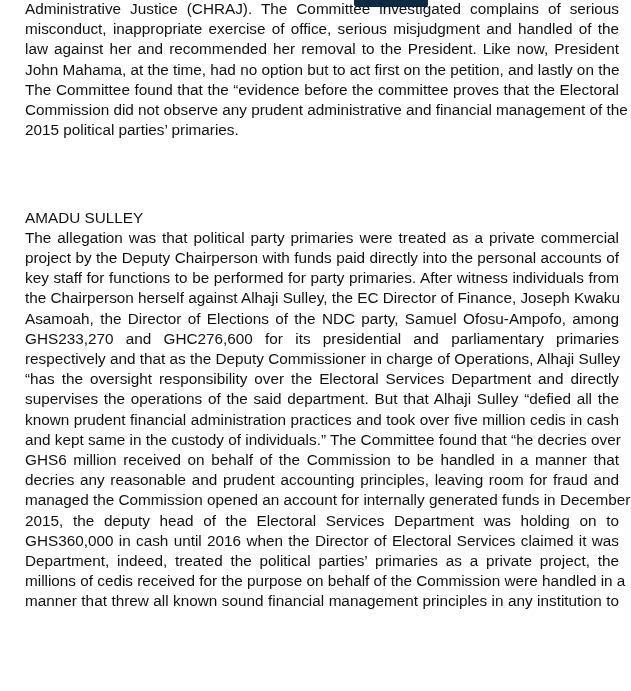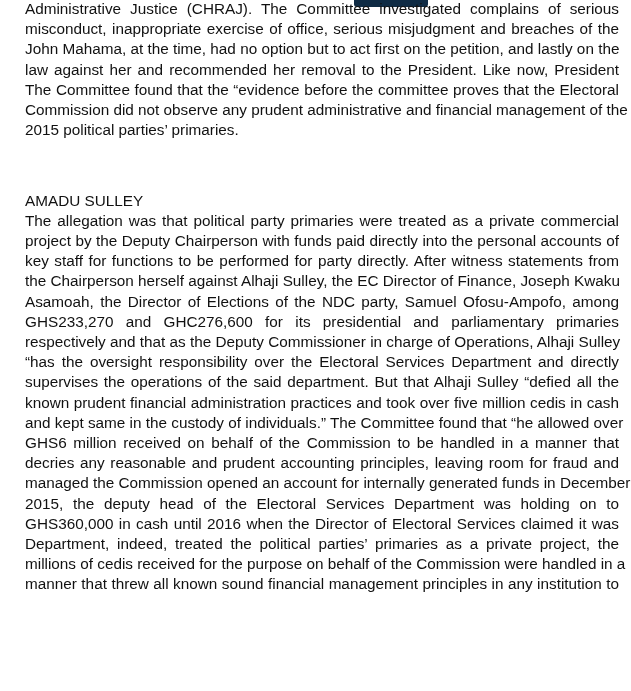--- a/index.html
+++ b/index.html
@@ -43,54 +43,55 @@
     text-align-last: left;
   }
   .gap {
     height: 40.4px;
   }
   .gap2 {
     height: 10px;
   }
   .heading {
     text-align-last: left;
+    margin-top: 17px;
   }
 </style>
 </head>
 <body>
 
 <div class="top-tab"></div>
 
 <div class="page">
   <div>
     <span class="line">Administrative Justice (CHRAJ). The Committee investigated complains of serious</span>
-    <span class="line">misconduct, inappropriate exercise of office, serious misjudgment and breaches of the</span>
+    <span class="line">misconduct, inappropriate exercise of office, serious misjudgment and handled of the</span>
+    <span class="line">law against her and recommended her removal to the President. Like now, President</span>
     <span class="line">John Mahama, at the time, had no option but to act first on the petition, and lastly on the</span>
-    <span class="line">law against her and recommended her removal to the President. Like now, President</span>
   </div>
   <div>
     <span class="line">The Committee found that the “evidence before the committee proves that the Electoral</span>
     <span class="line">Commission did not observe any prudent administrative and financial management of the</span>
     <span class="line last">2015 political parties’ primaries.</span>
   </div>
   <div class="gap"></div>
   <div class="gap2"></div>
   <span class="line heading">AMADU SULLEY</span>
   <div>
     <span class="line">The allegation was that political party primaries were treated as a private commercial</span>
     <span class="line">project by the Deputy Chairperson with funds paid directly into the personal accounts of</span>
-    <span class="line">key staff for functions to be performed for party directly. After witness statements from</span>
+    <span class="line">key staff for functions to be performed for party primaries. After witness individuals from</span>
     <span class="line">the Chairperson herself against Alhaji Sulley, the EC Director of Finance, Joseph Kwaku</span>
     <span class="line">Asamoah, the Director of Elections of the NDC party, Samuel Ofosu-Ampofo, among</span>
     <span class="line">GHS233,270 and GHC276,600 for its presidential and parliamentary primaries</span>
     <span class="line">respectively and that as the Deputy Commissioner in charge of Operations, Alhaji Sulley</span>
     <span class="line">“has the oversight responsibility over the Electoral Services Department and directly</span>
     <span class="line">supervises the operations of the said department. But that Alhaji Sulley “defied all the</span>
     <span class="line">known prudent financial administration practices and took over five million cedis in cash</span>
-    <span class="line">and kept same in the custody of individuals.” The Committee found that “he allowed over</span>
+    <span class="line">and kept same in the custody of individuals.” The Committee found that “he decries over</span>
     <span class="line">GHS6 million received on behalf of the Commission to be handled in a manner that</span>
     <span class="line">decries any reasonable and prudent accounting principles, leaving room for fraud and</span>
     <span class="line">managed the Commission opened an account for internally generated funds in December</span>
     <span class="line">2015, the deputy head of the Electoral Services Department was holding on to</span>
     <span class="line">GHS360,000 in cash until 2016 when the Director of Electoral Services claimed it was</span>
     <span class="line">Department, indeed, treated the political parties’ primaries as a private project, the</span>
     <span class="line">millions of cedis received for the purpose on behalf of the Commission were handled in a</span>
     <span class="line">manner that threw all known sound financial management principles in any institution to</span>
   </div>
 </div>

